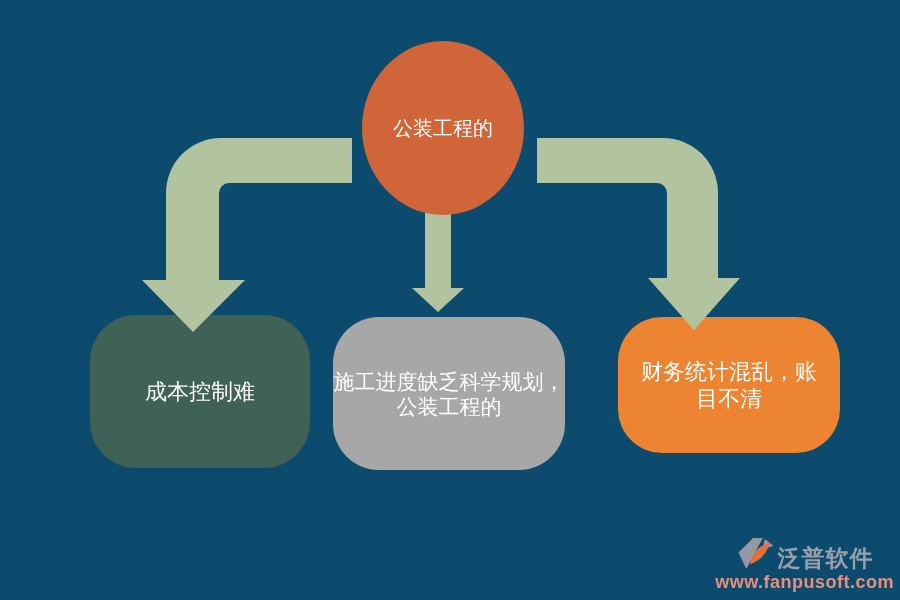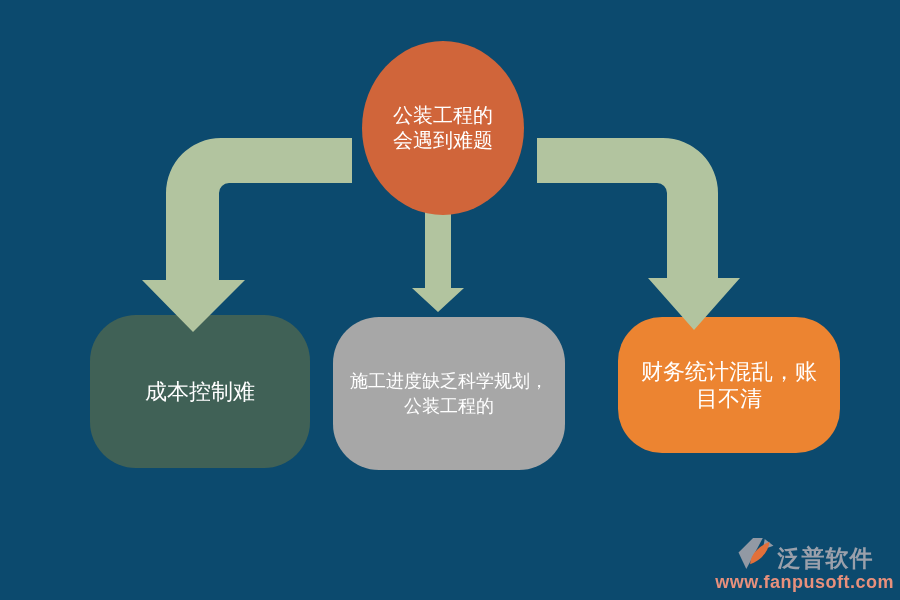--- a/index.html
+++ b/index.html
@@ -8,21 +8,21 @@
     position:relative;width:900px;height:600px;background:#0c4a6e;overflow:hidden;
   }
   .shapes{position:absolute;left:0;top:0;}
   .label{
     position:absolute;display:flex;flex-direction:column;align-items:center;justify-content:center;
     color:#ffffff;text-align:center;pointer-events:none;
   }
   .label .line{white-space:nowrap;}
   .root-label{left:363px;top:42px;width:160px;height:172px;font-size:20px;line-height:25px;}
   .label-cost{left:90px;top:315px;width:220px;height:153px;font-size:22px;line-height:27px;justify-content:center;}
-  .label-schedule{left:333px;top:317px;width:232px;height:153px;font-size:18px;line-height:25px;}
+  .label-schedule{left:333px;top:317px;width:232px;height:153px;font-size:21px;line-height:25px;}
   .label-finance{left:618px;top:317px;width:222px;height:136px;font-size:22px;line-height:27px;}
   .watermark{
     position:absolute;right:6px;bottom:7px;display:flex;flex-direction:column;align-items:center;
   }
   .wm-row{display:flex;align-items:flex-end;gap:2px;}
   .wm-brand{font-size:23px;font-weight:bold;letter-spacing:1px;line-height:1;}
   .wm-url{font-size:18px;font-weight:bold;letter-spacing:0.5px;margin-top:2px;align-self:flex-end;}
 </style>
 </head>
 <body>
@@ -37,21 +37,20 @@
 
     <path d="M352,138 H221 A55,55 0 0 0 166,193 V280 H142 L193,332 L245,280 H219 V193 A10,10 0 0 1 229,183 H352 Z" fill="#B2C49F"></path>
     <path d="M425,210 H451 V288 H464 L438,312 L412,288 H425 Z" fill="#B2C49F"></path>
     <path d="M537,138 H663 A55,55 0 0 1 718,193 V278 H740 L694,330 L648,278 H667 V193 A10,10 0 0 0 657,183 H537 Z" fill="#B2C49F"></path>
 
     <ellipse cx="443" cy="128" rx="81" ry="87" fill="#D0653A"></ellipse>
   </svg>
 
   <div class="label root-label" style="color: rgb(255, 255, 255);">
     <div class="line">公装工程的</div>
-    <div class="line">会遇到难题</div>
   </div>
 
   <div class="label label-cost" style="color: rgb(255, 255, 255);">
     <div class="line">成本控制难</div>
   </div>
 
   <div class="label label-schedule" style="color: rgb(255, 255, 255);">
     <div class="line">施工进度缺乏科学规划，</div>
     <div class="line">公装工程的</div>
   </div>

